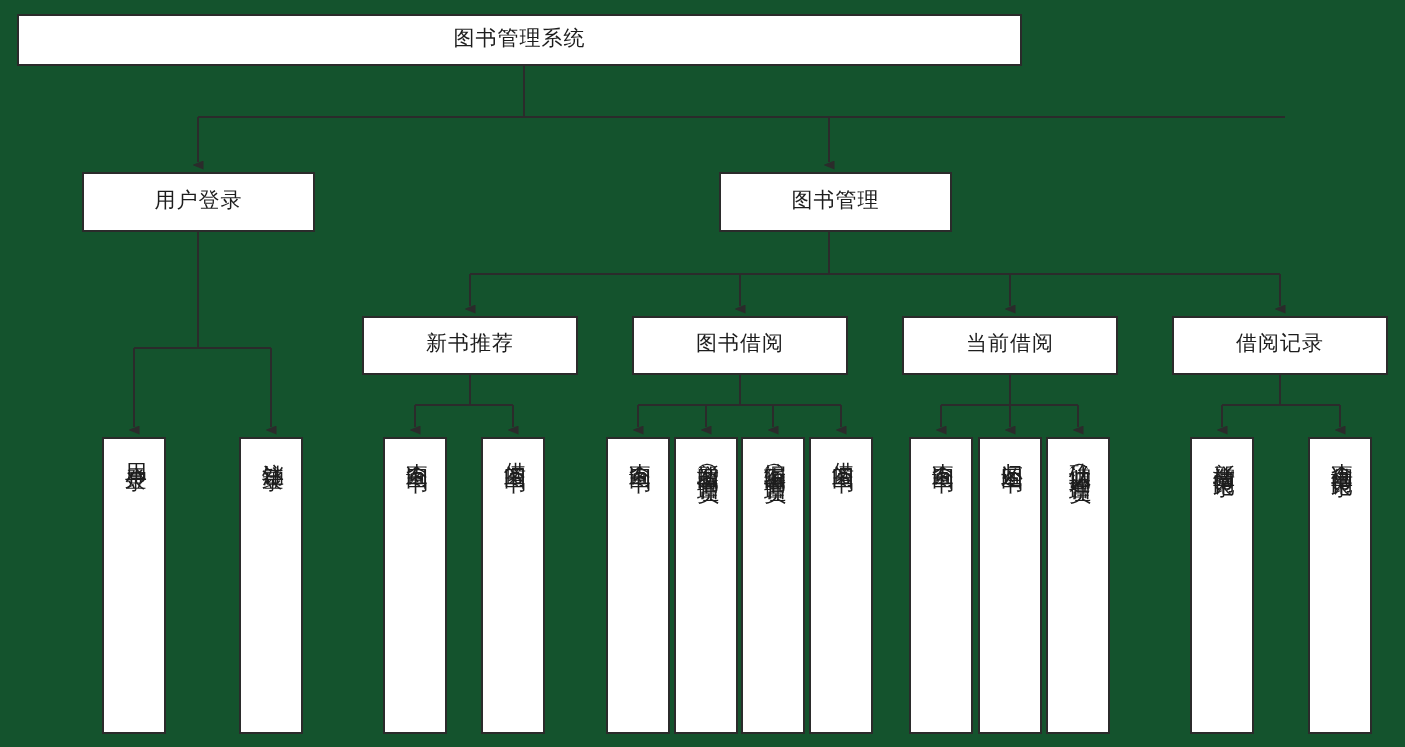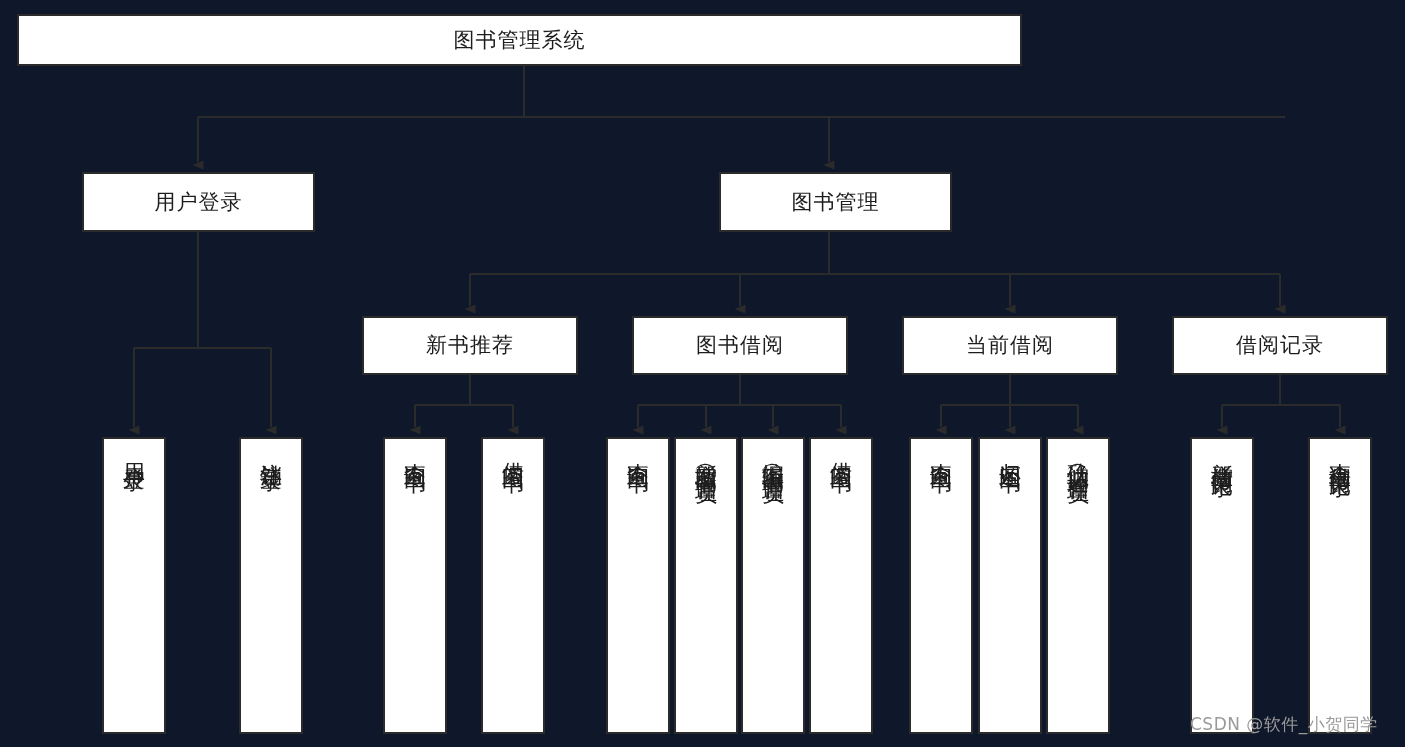--- a/index.html
+++ b/index.html
@@ -5,22 +5,23 @@
 <style>
   html,body{margin:0;padding:0;background:#ffffff;}
   body{
     font-family:"DejaVu Sans","Liberation Sans",sans-serif;
     color:#1a1a1a;
   }
   #diagram{
     position:relative;
     width:1405px;
     height:747px;
-    background:#0f172a;
+    background:#14532d;
     overflow:hidden;
+    font-family:Liberation Mono, monospace;
   }
   #wires{
     position:absolute;
     left:0; top:0;
     width:1405px; height:747px;
     pointer-events:none;
   }
   .node{
     position:absolute;
     box-sizing:border-box;
@@ -187,15 +188,14 @@
     <span class="label">确认归还（管理员）</span>
   </div>
 
   <div class="node vertical" style="left:1190px; top:437px; width:64px; height:297px;">
     <span class="label">新增借阅记录</span>
   </div>
   <div class="node vertical" style="left:1308px; top:437px; width:64px; height:297px;">
     <span class="label">查询借阅记录</span>
   </div>
 
-  <div class="watermark">CSDN @软件_小贺同学</div>
 
 </div>
 
 </body></html>

